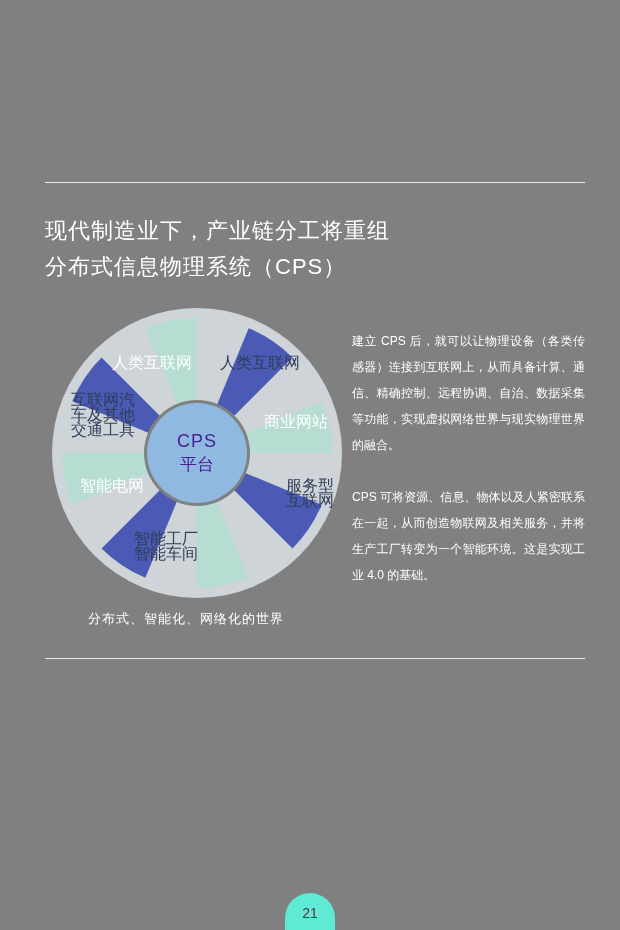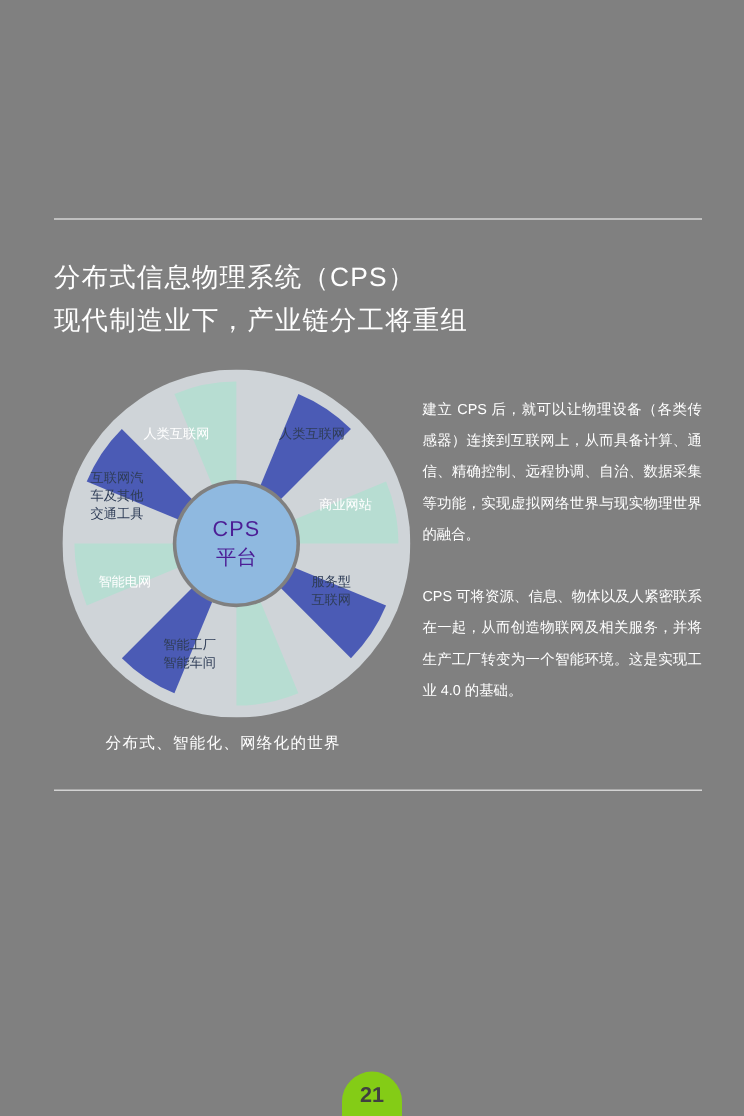--- a/index.html
+++ b/index.html
@@ -72,22 +72,22 @@
     align-items: center;
     justify-content: center;
     line-height: 24px;
     font-size: 18px;
   }
   .hub .hub-l1 { letter-spacing: 1px; }
   .hub .hub-l2 { font-size: 17px; }
 
   .seg-label {
     position: absolute;
-    text-align: center;
-    font-size: 11px;
+    text-align: right;
+    font-size: 16px;
     line-height: 15px;
     white-space: nowrap;
   }
   .seg-label.dark { color: #2f3d57; }
   .seg-label.light { color: #ffffff; }
 
   .caption {
     position: absolute;
     left: 88px;
     top: 610px;
@@ -109,42 +109,41 @@
   }
   .body-text p { margin: 0 0 26px 0; }
 
   
   .page-number {
     position: absolute;
     left: 285px;
     top: 893px;
     width: 50px;
     height: 37px;
-    background: #84cc16;
+    background: #5eead4;
     border-radius: 25px 25px 0 0;
     color: #404040;
-    font-size: 18px;
+    font-size: 14px;
     display: flex;
     align-items: center;
     justify-content: center;
     padding-top: 2px;
     box-sizing: border-box;
-    font-weight: bold;
   }
 </style>
 </head>
 <body>
 
 <div class="page">
 
   <div class="rule rule-top"></div>
 
   <div class="title-block">
+    <div class="title-line">现代制造业下，产业链分工将重组</div>
     <div class="title-line">分布式信息物理系统（CPS）</div>
-    <div class="title-line">现代制造业下，产业链分工将重组</div>
   </div>
 
   <div class="diagram">
     <svg class="donut-svg" width="290" height="290" viewBox="0 0 290 290">
       <circle cx="145" cy="145" r="145" fill="#cfd4d8"></circle>
       <g>
 
         <path d="M145,145 L145.0,10.0 A135,135 0 0,1 196.65,20.27 Z" fill="#b7ddd2" transform="rotate(-22.5 145 145)"></path>
         <path d="M145,145 L145.0,10.0 A135,135 0 0,1 196.65,20.27 Z" fill="#4b5bb5" transform="rotate(22.5 145 145)"></path>
         <path d="M145,145 L145.0,10.0 A135,135 0 0,1 196.65,20.27 Z" fill="#b7ddd2" transform="rotate(67.5 145 145)"></path>
@@ -157,21 +156,21 @@
       <circle cx="145" cy="145" r="53" fill="#808080"></circle>
     </svg>
 
     <div class="hub">
       <div class="hub-l1">CPS</div>
       <div class="hub-l2">平台</div>
     </div>
 
     <div class="seg-label dark" style="left:168px; top:47px;  width:80px;">人类互联网</div>
     <div class="seg-label light" style="left:196px; top:106px; width:80px;">商业网站</div>
-    <div class="seg-label dark" style="left:189px; top:170px; width:70px;"><span>服务型<br>互联网</span></div>
+    <div class="seg-label dark" style="left:212px; top:170px; width:70px;"><span>服务型<br>互联网</span></div>
     <div class="seg-label dark" style="left:66px;  top:223px; width:80px;"><span>智能工厂<br>智能车间</span></div>
     <div class="seg-label light" style="left:12px;  top:170px; width:80px;">智能电网</div>
     <div class="seg-label dark" style="left:8px;   top:84px;  width:75px;"><span>互联网汽<br>车及其他<br>交通工具</span></div>
     <div class="seg-label light" style="left:50px;  top:47px;  width:90px;">人类互联网</div>
   </div>
 
   <div class="caption">分布式、智能化、网络化的世界</div>
 
   <div class="body-text">
     <p>建立 CPS 后，就可以让物理设备（各类传感器）连接到互联网上，从而具备计算、通信、精确控制、远程协调、自治、数据采集等功能，实现虚拟网络世界与现实物理世界的融合。</p>

